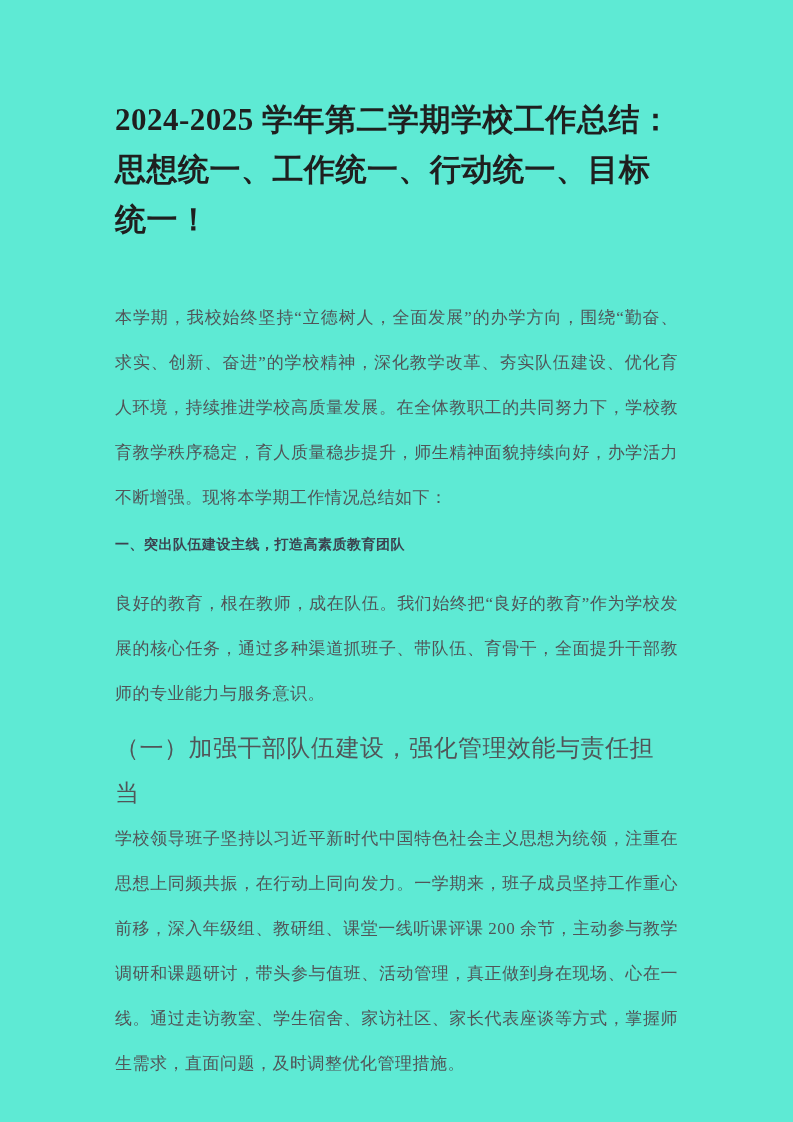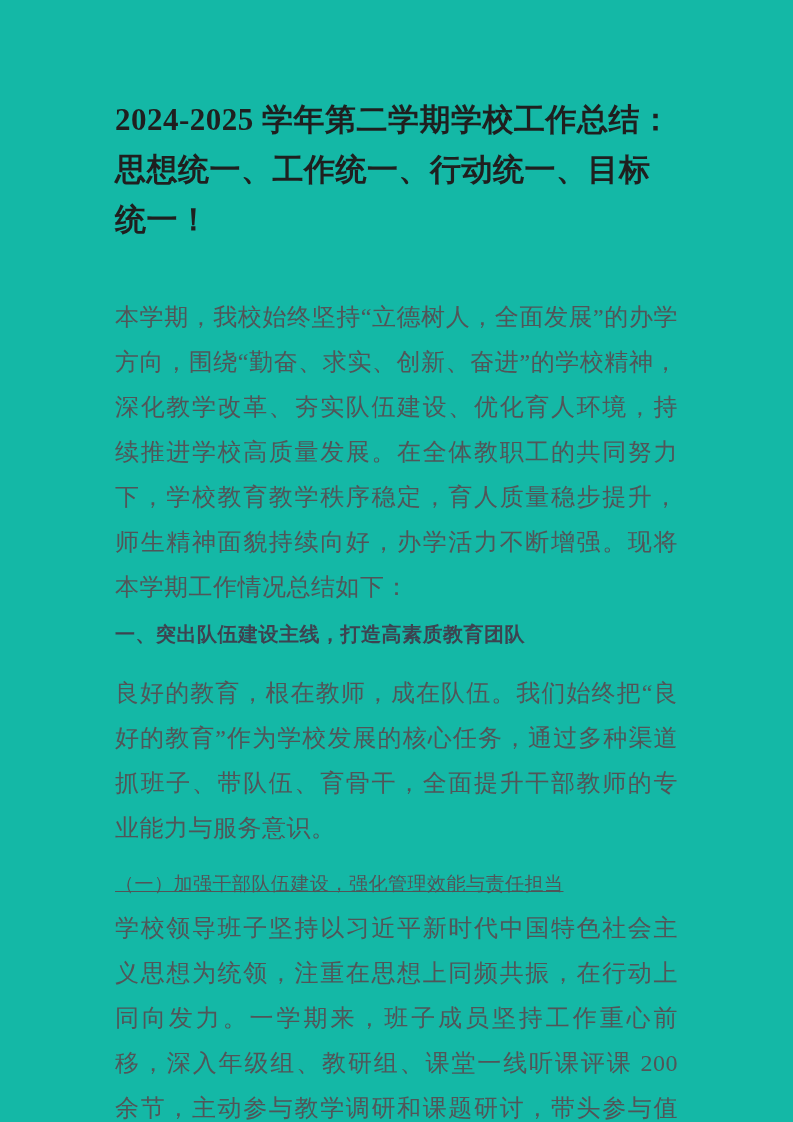--- a/index.html
+++ b/index.html
@@ -5,70 +5,69 @@
   html, body {
     margin: 0;
     padding: 0;
     background: #ffffff;
   }
   .page {
     position: relative;
     width: 793px;
     height: 1122px;
     margin: 0 auto;
-    background: #14b8a6;
+    background: #5eead4;
     box-sizing: border-box;
     padding: 95px 115px 0 115px;
     overflow: hidden;
     font-family: "Liberation Serif", "DejaVu Serif", serif;
   }
   .doc-title {
     margin: 0;
     font-family: "Liberation Serif", "DejaVu Serif", serif;
     font-weight: bold;
     font-size: 31px;
     line-height: 50px;
     color: #1f1f1f;
     text-align: left;
     letter-spacing: 0.5px;
   }
   .body-para {
     margin: 0;
     font-family: "Liberation Serif", "DejaVu Serif", serif;
-    font-size: 24px;
+    font-size: 17px;
     line-height: 45px;
     color: #515558;
     text-align: justify;
     text-align-last: left;
     letter-spacing: 0.5px;
   }
   .intro-para {
     margin-top: 50px;
   }
   .section-heading {
     margin: 2px 0 0 0;
     font-family: Liberation Serif, serif;
     font-weight: bold;
-    font-size: 20px;
+    font-size: 14px;
     line-height: 45px;
     color: #3d4350;
     letter-spacing: 0.5px;
   }
   .section-intro {
     margin-top: 14px;
   }
   .subsection-heading {
     margin: 10px 0 0 0;
     font-family: "Liberation Serif", "DejaVu Serif", serif;
     font-weight: normal;
-    font-size: 19px;
+    font-size: 24px;
     line-height: 45px;
     color: #515558;
     letter-spacing: 0.5px;
-    text-decoration: underline;
   }
   .subsection-body {
     margin-top: 0;
   }
 </style>
 </head>
 <body>
 
 <div class="page">
 

